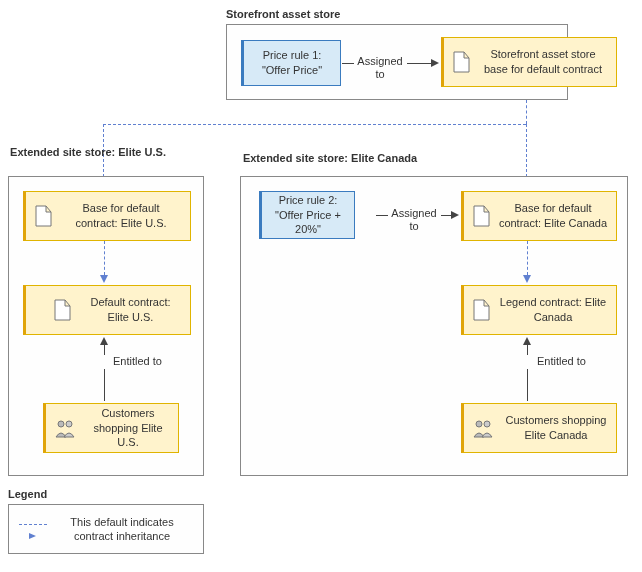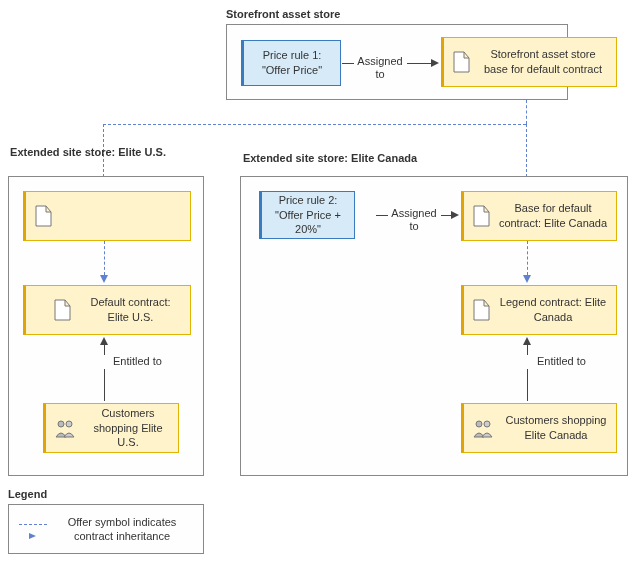--- a/index.html
+++ b/index.html
@@ -146,20 +146,21 @@
     <span>Extended site store: Elite U.S.</span>
   </div>
   <div class="group-box" style="left:0px; top:168px; width:196px; height:300px;">
 
     <div class="node" style="left:14px; top:14px; width:168px; height:50px;">
       <span class="icon doc-icon">
         <svg width="18" height="22">
             <path d="M2 1 h10 l5 6 v14 h-15 z M12 1 v6 h5" fill="#fff" stroke="#777" stroke-width="1"></path>
           </svg>
       </span>
+      <span class="text">Base for default contract: Elite U.S.</span>
     </div>
 
     <div class="vline dashed" style="left:95px; top:64px; height:34px;"></div>
     <div class="arrow-head down-dashed" style="left:91px; top:98px;"></div>
 
     <div class="node" style="left:14px; top:108px; width:168px; height:50px;padding-left:27px;">
       <span class="icon doc-icon">
         <svg width="18" height="22">
             <path d="M2 1 h10 l5 6 v14 h-15 z M12 1 v6 h5" fill="#fff" stroke="#777" stroke-width="1"></path>
           </svg>
@@ -236,16 +237,16 @@
           <path d="M10 19 q5 -8 10 0 z" fill="#ccc" stroke="#777"></path>
         </svg>
       </span>
       <span class="text">Customers shopping Elite Canada</span>
     </div>
   </div>
 
   <div class="group-title" style="left:0px; top:480px;">Legend</div>
   <div class="group-box" style="left:0px; top:496px; width:196px; height:50px; padding:10px; display:flex; align-items:center;">
     <span><span class="legend-dash"></span><span class="legend-arrow"></span></span>
-    <span style="line-height:1.3;">Offer symbol indicates contract inheritance</span>
+    <span style="line-height:1.3;">This default indicates contract inheritance</span>
   </div>
 
 </div>
 
 </body></html>

